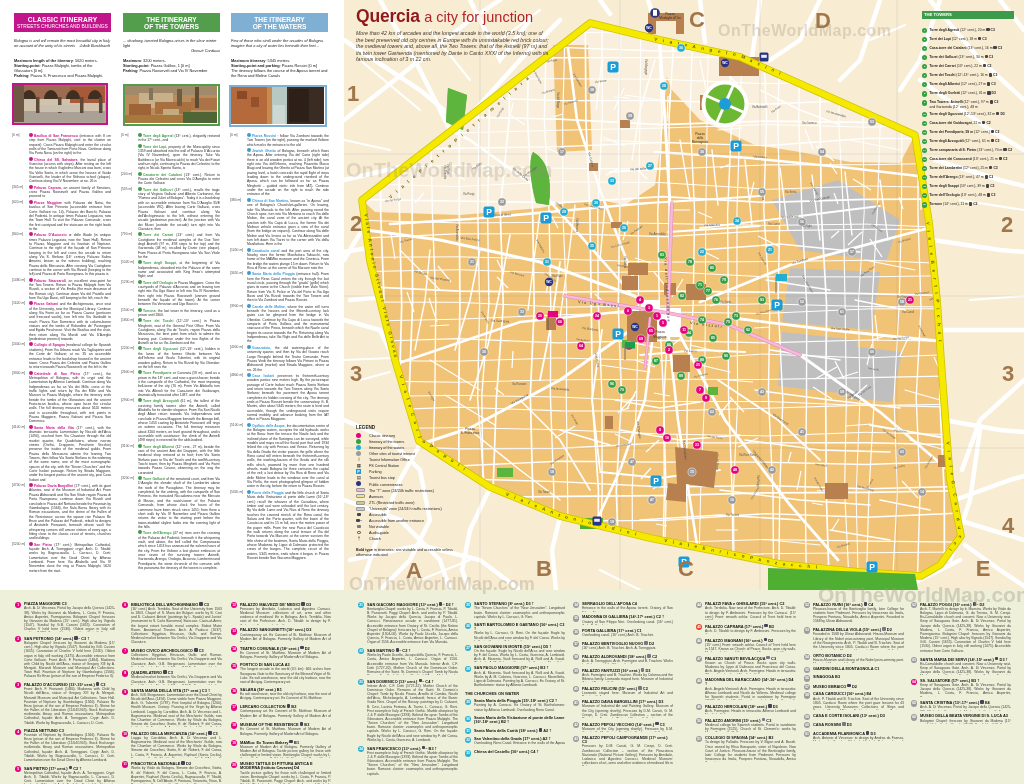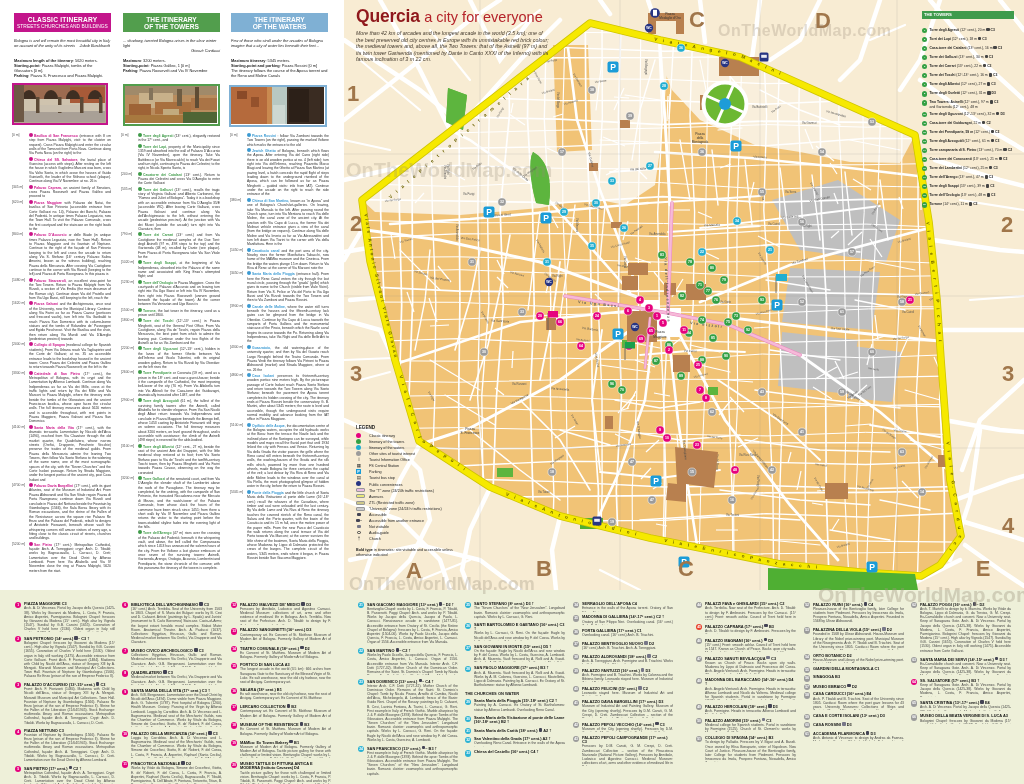--- a/index.html
+++ b/index.html
@@ -823,21 +823,21 @@
       <div style="position:relative;margin-bottom:1px"><span style="position:absolute;left:-17px;color:#555">[3450 m]</span><span style="display:inline-block;width:4px;height:4px;border-radius:50%;background:#3b9ad2;margin-right:1px"></span><b style="color:#3b9ad2">Santa Maria della Pioggia</b> (entrance hall). From here the Reno Canal enters the city through the last mural circle, passing through the "grada" (grille) which gives its name to the Church (visible from Viale Vicini). Return from Via S. Felice or Via del Porto to Via Ugo Bassi and Via Rizzoli towards the Two Towers and then to Via Zamboni and Piazza Rossini.</div>
       <div style="position:relative;margin-bottom:1px"><span style="position:absolute;left:-17px;color:#555">[3900 m]</span><span style="display:inline-block;width:4px;height:4px;border-radius:50%;background:#3b9ad2;margin-right:1px"></span><b style="color:#3b9ad2">Canale delle Moline,</b>  where the water still turns beneath the houses and the fifteenth-century lock gates can be glimpsed from the bridge in Via Oberdan. Continue by Via Capo di Lucca towards the ramparts of Porta Galliera and the monumental staircase of the Pincio, beneath which the Navile canal begins its course towards the Po. Returning along Via Indipendenza, take Via Righi and Via delle Belle Arti to the </div>
       <div style="position:relative;margin-bottom:1px"><span style="position:absolute;left:-17px;color:#555">[4300 m]</span><span style="display:inline-block;width:4px;height:4px;border-radius:50%;background:#3b9ad2;margin-right:1px"></span><b style="color:#3b9ad2">Guazzatoio,</b>  the old watering-place of the university quarter, and then by Via del Guasto reach Largo Respighi behind the Teatro Comunale. From Piazza Verdi the itinerary follows Via Petroni to Piazza Aldrovandi (market) and Strada Maggiore, where at no. 26 the </div>
       <div style="position:relative;margin-bottom:1px"><span style="position:absolute;left:-17px;color:#555">[4800 m]</span><span style="display:inline-block;width:4px;height:4px;border-radius:50%;background:#3b9ad2;margin-right:1px"></span><b style="color:#3b9ad2">Casa Isolani</b>  preserves its thirteenth-century wooden portico nine meters high. By the picturesque passage of Corte Isolani reach Piazza Santo Stefano and return towards the Two Towers along Via Santo Stefano; beneath the pavement the Aposa torrent completes its hidden crossing of the city. The itinerary ends at Piazza Rossini beside the conservatory G. B. Martini, after about 5345 meters; the route is level and accessible, though the underground visits require normal mobility and advance booking from the IAT office in Piazza Maggiore.</div>
       <div style="position:relative;margin-bottom:1px"><span style="position:absolute;left:-17px;color:#555">[5100 m]</span><span style="display:inline-block;width:4px;height:4px;border-radius:50%;background:#3b9ad2;margin-right:1px"></span><b style="color:#3b9ad2">Opificio delle Acque,</b>  the documentation centre of the Bologna waters, occupies the old hydraulic works at the Bova: from the terrace the Navile lock and the inclined plane of the Sostegno can be surveyed, while models and maps recall the fluvial port that until 1934 linked the city with Ferrara and Venice. Returning by Via della Grada the visitor passes the grille where the Reno canal still enters beneath the thirteenth-century walls, the washing-houses of the Grada and the silk mills which, powered by more than one hundred wheels, made Bologna for three centuries the capital of the veil; a last detour by Via Riva di Reno and Via delle Moline leads to the windows over the canal at Via Piella, the most photographed glimpse of hidden water in the city, before the return to Piazza Rossini.</div>
       <div style="position:relative;margin-bottom:1px"><span style="position:absolute;left:-17px;color:#555">[5345 m]</span><span style="display:inline-block;width:4px;height:4px;border-radius:50%;background:#3b9ad2;margin-right:1px"></span><b style="color:#3b9ad2">Ponte della Pioggia</b>  and the little church of Santa Maria della Visitazione al ponte delle Lame (16°-18° cent.) recall the wharves of the Cavadizzo, where timber and coal were unloaded until the last century. By Via delle Lame and Via Riva di Reno the itinerary touches the covered stretch of the Reno canal, the Salara and the Porto quarter, with the basin of the Cavaticcio and its 15 m fall, once the motive power of the paper mills. From the new Parco del Cavaticcio the walk returns along the canal terrace of Via del Porto towards Via Marconi; at the corner survives the little shrine of the boatmen, Santa Maria della Pioggia, whose Madonna by Lippo di Dalmasio protected the crews of the barges. The complete circuit of the waters, 5345 meters, ends where it began, in Piazza Rossini beside San Giacomo Maggiore.</div>
     </div>
   </div>
 <div style="position:absolute;left:356px;top:6px;width:260px">
 <span style="font-size:17.5px;font-weight:bold;color:#8f181c;letter-spacing:-0.2px">Quercia</span>
-<span style="font-size:14.5px;color:#b5232a"> a city for everyone</span>
+<span style="font-size:14.5px;color:#b5232a"> a city for junction</span>
 <div style="margin-top:3px;font-size:5.25px;line-height:6.5px;font-style:italic;color:#42382c;width:193px">More than 42 km of arcades and the longest arcade in the world (3.5 km); one of the best preserved old city centres in Europe with its unmistakable red brick colour; the medieval towers and, above all, the Two Towers: that of the Asinelli (97 m) and its twin tower Garisenda (mentioned by Dante in Canto XXXI of the Inferno) with its famous inclination of 3 m 22 cm.</div></div>
 <div style="position:absolute;left:922px;top:11px;width:92px">
     <div style="background:#3f9b4c;color:#fff;font-size:4.2px;font-weight:bold;padding:1.4px 2px">THE TOWERS</div>
     <div style="margin-top:9px">
       <div style="position:relative;padding-left:7.5px;margin-bottom:4.4px;font-size:3.4px;line-height:4.3px;color:#222;white-space:nowrap"><span style="position:absolute;left:0;top:0;width:5.2px;height:5.2px;border-radius:50%;background:#33a044;color:#fff;font-size:2.3px;line-height:5.2px;text-align:center;font-weight:bold">1</span><b>Torre degli Agresti </b>(12° cent.), 20 m <span style="display:inline-block;width:3.4px;height:3.4px;border-radius:1px;background:#444"></span> <b>C3</b></div>
       <div style="position:relative;padding-left:7.5px;margin-bottom:4.4px;font-size:3.4px;line-height:4.3px;color:#222;white-space:nowrap"><span style="position:absolute;left:0;top:0;width:5.2px;height:5.2px;border-radius:50%;background:#33a044;color:#fff;font-size:2.3px;line-height:5.2px;text-align:center;font-weight:bold">2</span><b>Torri dei Lupi </b>(12° cent.), 18 m <span style="display:inline-block;width:3.4px;height:3.4px;border-radius:1px;background:#444"></span> <b>C3</b></div>
       <div style="position:relative;padding-left:7.5px;margin-bottom:4.4px;font-size:3.4px;line-height:4.3px;color:#222;white-space:nowrap"><span style="position:absolute;left:0;top:0;width:5.2px;height:5.2px;border-radius:50%;background:#33a044;color:#fff;font-size:2.3px;line-height:5.2px;text-align:center;font-weight:bold">3</span><b>Casa-torre dei Catalani </b>(13° cent.), 16 m <span style="display:inline-block;width:3.4px;height:3.4px;border-radius:1px;background:#444"></span> <b>C3</b></div>
       <div style="position:relative;padding-left:7.5px;margin-bottom:4.4px;font-size:3.4px;line-height:4.3px;color:#222;white-space:nowrap"><span style="position:absolute;left:0;top:0;width:5.2px;height:5.2px;border-radius:50%;background:#33a044;color:#fff;font-size:2.3px;line-height:5.2px;text-align:center;font-weight:bold">4</span><b>Torre dei Galluzzi </b>(13° cent.), 30 m <span style="display:inline-block;width:3.4px;height:3.4px;border-radius:1px;background:#444"></span> <b>C3</b></div>
       <div style="position:relative;padding-left:7.5px;margin-bottom:4.4px;font-size:3.4px;line-height:4.3px;color:#222;white-space:nowrap"><span style="position:absolute;left:0;top:0;width:5.2px;height:5.2px;border-radius:50%;background:#33a044;color:#fff;font-size:2.3px;line-height:5.2px;text-align:center;font-weight:bold">5</span><b>Torre dei Carrari </b>(13° cent.), 22 m <span style="display:inline-block;width:3.4px;height:3.4px;border-radius:1px;background:#444"></span> <b>C3</b></div>
       <div style="position:relative;padding-left:7.5px;margin-bottom:4.4px;font-size:3.4px;line-height:4.3px;color:#222;white-space:nowrap"><span style="position:absolute;left:0;top:0;width:5.2px;height:5.2px;border-radius:50%;background:#33a044;color:#fff;font-size:2.3px;line-height:5.2px;text-align:center;font-weight:bold">6</span><b>Torre dei Toschi </b>(12°-13° cent.), 16 m <span style="display:inline-block;width:3.4px;height:3.4px;border-radius:1px;background:#444"></span> <b>C3</b></div>

